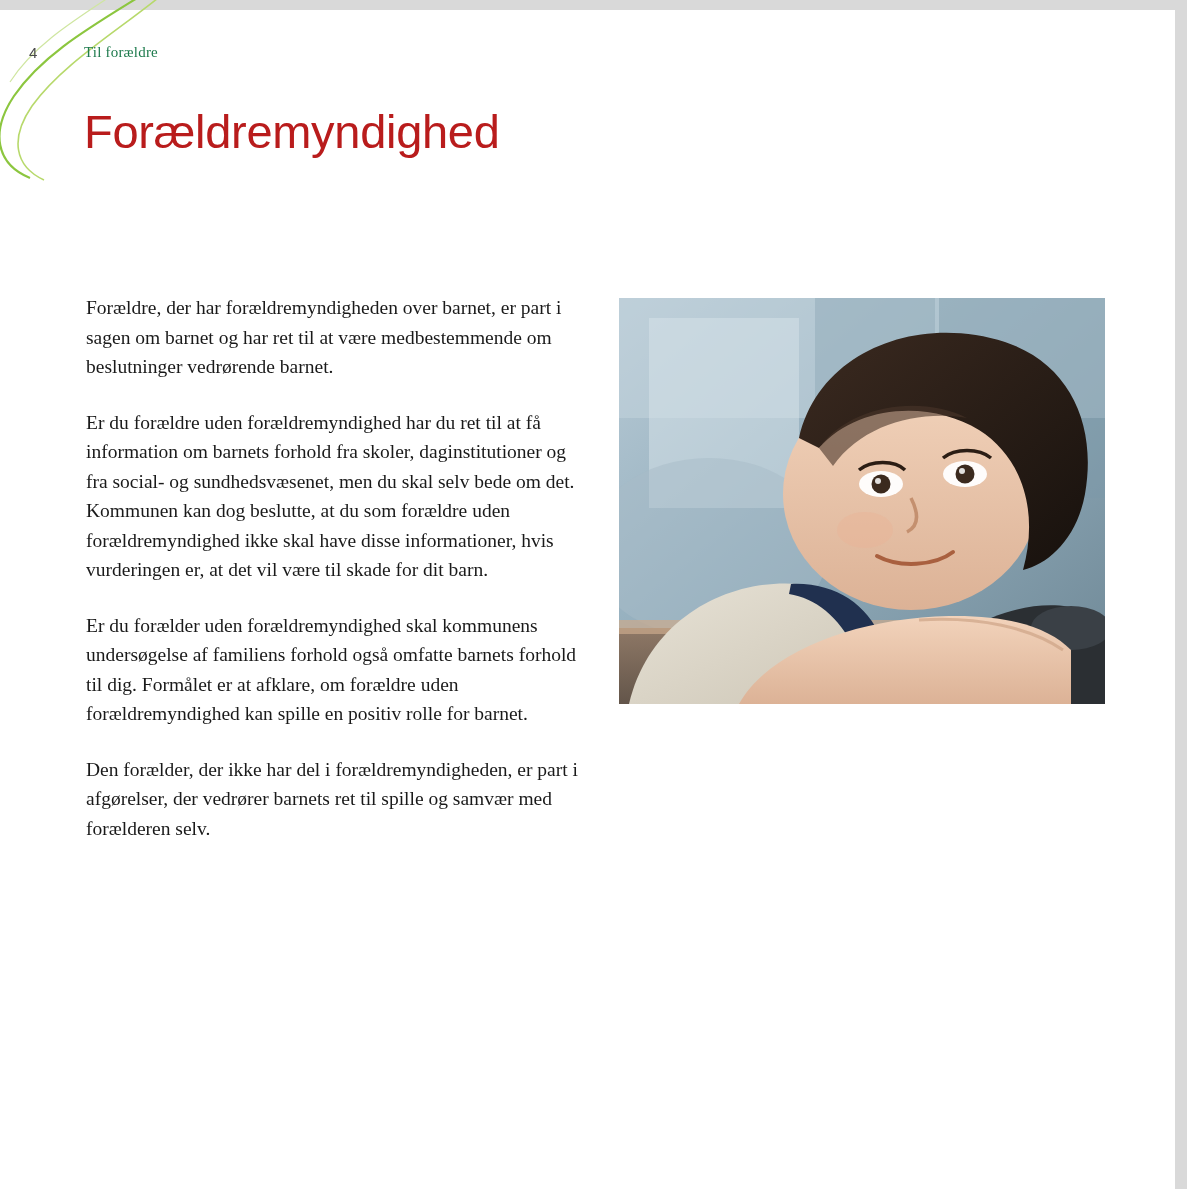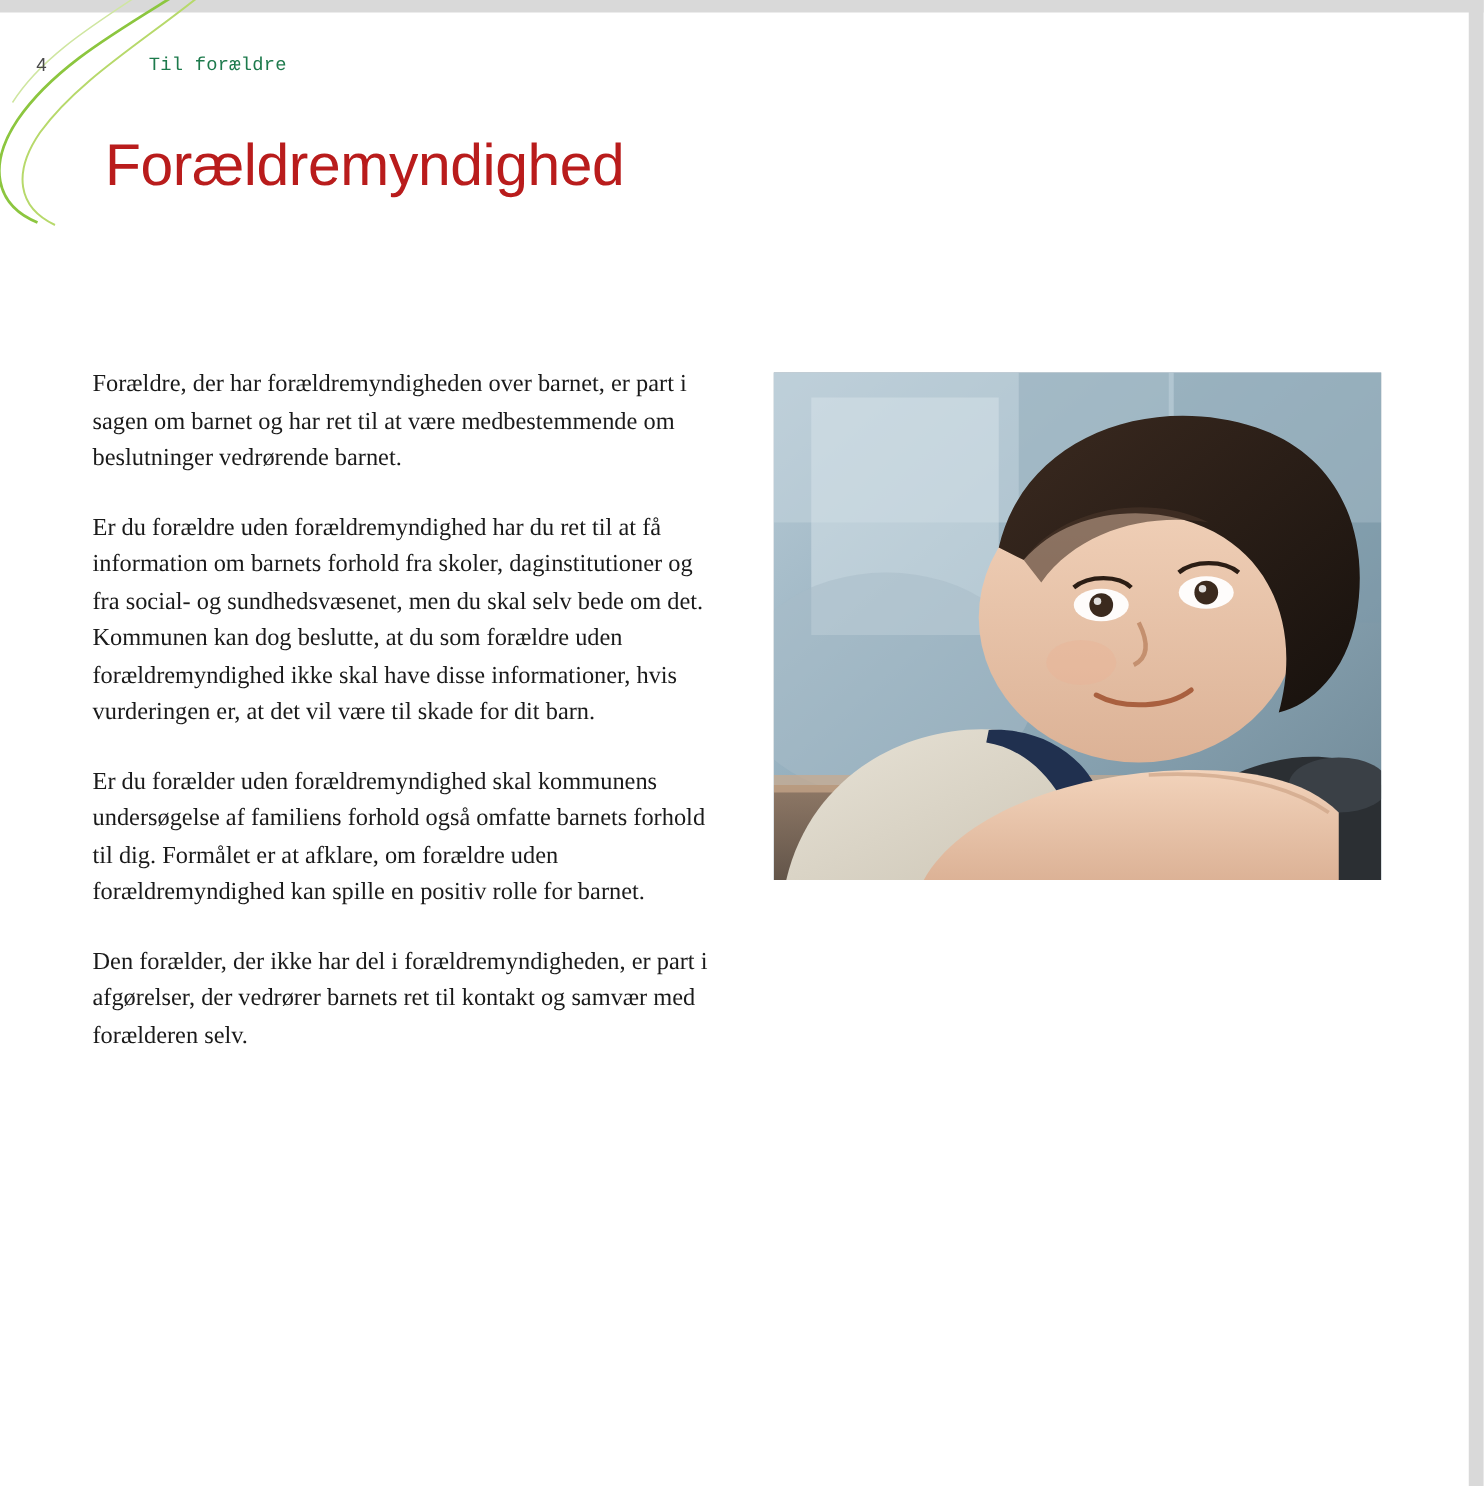--- a/index.html
+++ b/index.html
@@ -51,45 +51,44 @@
     top: 44px;
     left: 29px;
     font-family: "Liberation Sans", sans-serif;
     font-size: 15px;
     color: #4a4a4a;
   }
   .header-label {
     position: absolute;
     top: 44px;
     left: 84px;
-    font-family: Liberation Mono, monospace;
+    font-family: Liberation Serif, serif;
     font-size: 15px;
     color: #1d7a4c;
     letter-spacing: 0.2px;
-    margin-left: 35px;
   }
 
   
   .page-title {
     position: absolute;
     top: 104px;
     left: 84px;
     font-family: "Liberation Sans", sans-serif;
     font-size: 47px;
     font-weight: 400;
     color: #b91c1c;
     letter-spacing: -0.3px;
     margin: 0;
   }
 
   
   .body-col {
     position: absolute;
     top: 293px;
-    left: 74px;
+    left: 86px;
     width: 492px;
   }
   .body-col p {
     margin: 0 0 26px 0;
     font-family: "Liberation Serif", serif;
     font-size: 19.5px;
     line-height: 29.5px;
     color: #1a1a1a;
     text-align: left;
   }
@@ -128,21 +127,21 @@
 
 <div class="page-number">4</div>
 <div class="header-label">Til forældre</div>
 
 <h1 class="page-title">Forældremyndighed</h1>
 
 <div class="body-col">
   <p>Forældre, der har forældremyndigheden over barnet, er part i sagen om barnet og har ret til at være med­bestemmende om beslutninger vedrørende barnet.</p>
   <p>Er du forældre uden forældremyndighed har du ret til at få information om barnets forhold fra skoler, dag­institutioner og fra social- og sundhedsvæsenet, men du skal selv bede om det. Kommunen kan dog beslut­te, at du som forældre uden forældremyndighed ikke skal have disse informationer, hvis vurderingen er, at det vil være til skade for dit barn.</p>
   <p>Er du forælder uden forældremyndighed skal kommu­nens undersøgelse af familiens forhold også omfatte barnets forhold til dig. Formålet er at afklare, om for­ældre uden forældremyndighed kan spille en positiv rolle for barnet.</p>
-  <p>Den forælder, der ikke har del i forældremyndigheden, er part i afgørelser, der vedrører barnets ret til kontakt og samvær med forælderen selv.</p>
+  <p>Den forælder, der ikke har del i forældremyndigheden, er part i afgørelser, der vedrører barnets ret til spille og samvær med forælderen selv.</p>
 </div>
 
 <div class="photo" title="Dreng der hviler hovedet på armen ved et bord">
   <svg width="486" height="406" viewBox="0 0 486 406" xmlns="http://www.w3.org/2000/svg">
     <defs>
       <linearGradient id="bgGrad" x1="0" y1="0" x2="1" y2="1">
         <stop offset="0%" stop-color="#b9cbd6"></stop>
         <stop offset="45%" stop-color="#93aebd"></stop>
         <stop offset="100%" stop-color="#6e8795"></stop>
       </linearGradient>

